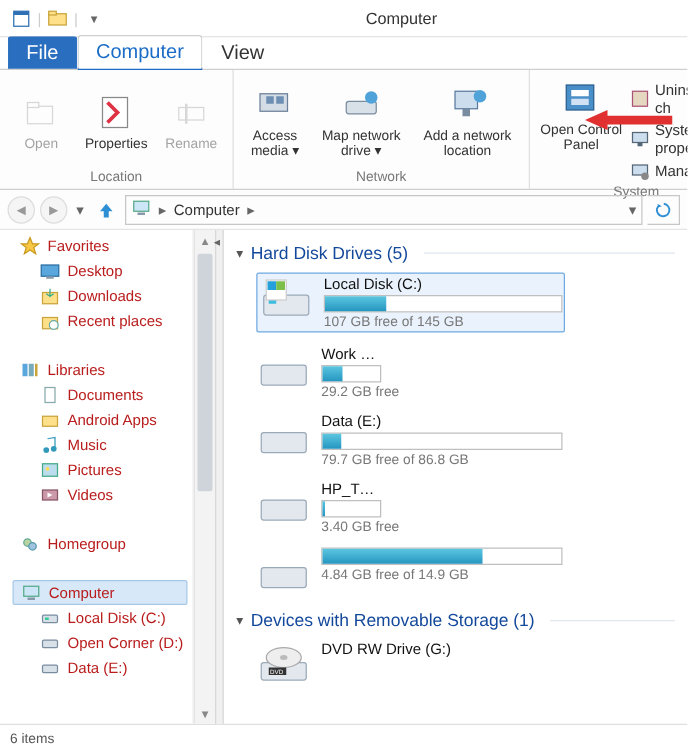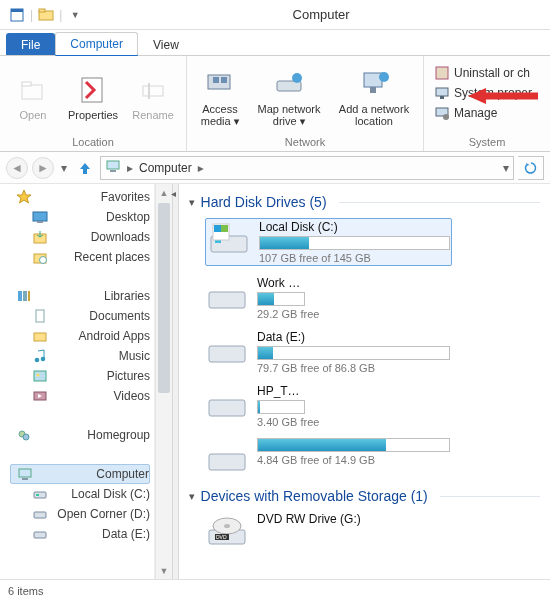--- a/index.html
+++ b/index.html
@@ -6,21 +6,21 @@
 body { background: #fff; font-size: 12px; overflow: hidden; width: 550px; height: 596px; }
 
 
 .titlebar { height: 30px; background: #fff; display: flex; align-items: center; border-bottom: 1px solid #ddd; }
 .titlebar .qat { display: flex; gap: 2px; padding: 0 6px; align-items: center; }
 .qat-btn { width: 22px; height: 22px; display: flex; align-items: center; justify-content: center; }
 .titlebar .wintitle { flex: 1; text-align: center; font-size: 13px; color: #333; }
 
 
 .tabrow { display: flex; align-items: flex-end; height: 26px; background: #fff; border-bottom: 1px solid #cfcfcf; padding-left: 6px; gap: 0; }
-.tab { padding: 4px 14px 3px; font-size: 12px; color: #333; border: 1px solid transparent; border-bottom: none; cursor: default; }
+.tab { padding: 4px 14px 3px; font-size: 16px; color: #333; border: 1px solid transparent; border-bottom: none; cursor: default; }
 .tab.file { background: #2a6fbf; color: #fff; border-color: #2a6fbf; }
 .tab.active { background: #fff; border-color: #cfcfcf; border-bottom: 2px solid #1a6cc7; position: relative; top: 1px; color: #1a6cc7; font-weight: 400; }
 .tab.active::after { content: ""; position: absolute; left: 0; right: 0; bottom: -1px; height: 2px; background: #fff; }
 .tab { border-top-left-radius: 3px; border-top-right-radius: 3px; }
 
 
 .ribbon { display: flex; background: #fdfdfd; height: 96px; border-bottom: 1px solid #cfcfcf; }
 .rgroup { display: flex; flex-direction: column; border-right: 1px solid #e0e0e0; }
 .rgroup .rcontrols { display: flex; flex: 1; align-items: center; padding: 4px 8px 0; gap: 4px; }
 .rgroup .rlabel { text-align: center; font-size: 11px; color: #777; padding: 2px 0 3px; }
@@ -43,21 +43,21 @@
 .refresh { width: 26px; height: 24px; border: 1px solid #c7c7c7; border-left: none; display: flex; align-items: center; justify-content: center; color: #1a6cc7; }
 
 
 .mainsplit { display: flex; height: 395px; }
 .sidebar { width: 155px; border-right:1px solid #eee; display: flex; flex-direction: column; overflow: hidden; }
 .treegutter { width: 7px; background: #f0f0f0; border-left: 1px solid #d8d8d8; border-right: 1px solid #d8d8d8; position: relative; }
 .treegutter .collapse-chevron { position:absolute; top:4px; left:-2px; font-size:10px; color:#666; }
 .content { flex: 1; overflow: hidden; padding: 6px 10px 0; }
 
 .tree-section { padding: 3px 4px 4px 10px; }
-.tree-item { display: flex; align-items: center; gap: 6px; padding: 2px 0 2px 6px; color: #404040; justify-content: space-between; }
+.tree-item { display: flex; align-items: center; gap: 6px; padding: 2px 0 2px 6px; color: #b91c1c; }
 .tree-item.lvl2 { padding-left: 22px; }
 .tree-item .ticon { width: 16px; height: 16px; display:flex; align-items:center; justify-content:center; }
 .tree-item.sel { background: #d7e8f8; border: 1px solid #a6c8e6; border-radius: 2px; padding-top:1px; padding-bottom:1px; }
 .tree-spacer { height: 12px; }
 
 
 .group-header { display: flex; align-items: center; gap: 6px; color: #13499b; font-size: 14px; margin-top: 4px; }
 .group-header .chev { font-size: 11px; color: #555; }
 .group-header .gline { flex:1; height:1px; background:#e0e6f0; margin-left:6px; }
 
@@ -178,20 +178,30 @@
             </svg>
         </span>
         <span class="rtxt">Add a network location</span>
       </div>
     </div>
     <div class="rlabel">Network</div>
   </div>
 
   <div class="rgroup" style="border-right:none;flex:1">
     <div class="rcontrols" style="align-items:flex-start;">
+      <div class="rbtn" style="width:80px">
+        <span class="ricon">
+          <svg width="32" height="30">
+              <rect x="4" y="4" width="22" height="20" fill="#4b8fc9" stroke="#2a5d8f"></rect>
+              <rect x="8" y="8" width="14" height="5" fill="#fff"></rect>
+              <rect x="8" y="15" width="14" height="5" fill="#cfe1f2"></rect>
+            </svg>
+        </span>
+        <span class="rtxt">Open Control Panel</span>
+      </div>
       <div style="display:flex;flex-direction:column;gap:2px;padding-top:4px;">
         <div class="rminibtn">
           <span class="miniicon"><svg width="16" height="16">
                 <rect x="2" y="2" width="12" height="12" fill="#e6d8c0" stroke="#a57"></rect>
               </svg></span>
           <span>Uninstall or ch</span>
         </div>
         <div class="rminibtn">
           <span class="miniicon"><svg width="16" height="16">
                 <rect x="2" y="3" width="12" height="8" fill="#cde" stroke="#567"></rect>

